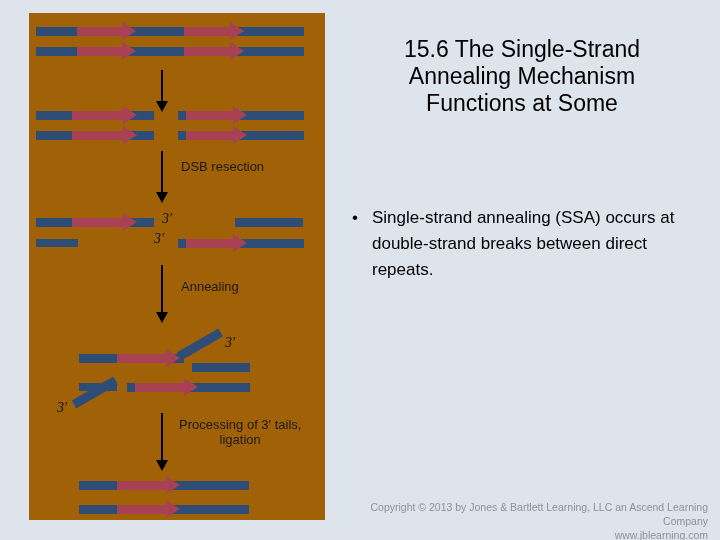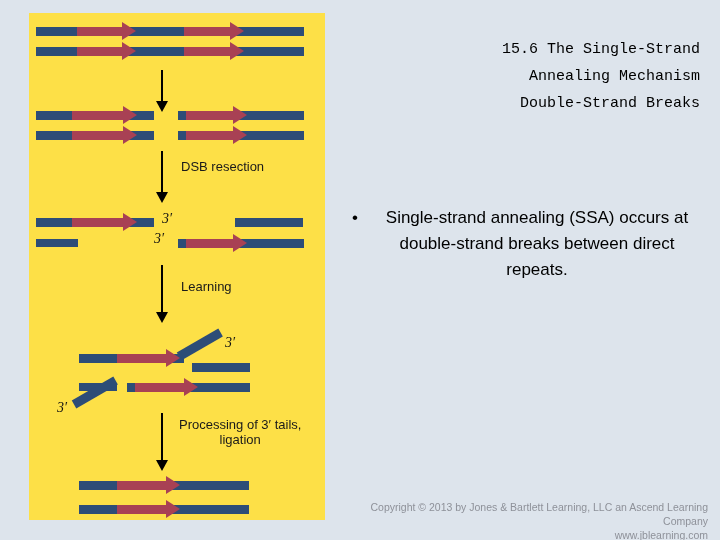--- a/index.html
+++ b/index.html
@@ -16,21 +16,21 @@
     font-family: "Liberation Sans", sans-serif;
   }
 
   
   .figure-panel {
     position: absolute;
     left: 29px;
     top: 13px;
     width: 296px;
     height: 507px;
-    background: #fde047;
+    background: #a16207;
   }
   .fig-stage { position: absolute; left: 0; top: 0; width: 100%; }
 
   
   .strand {
     position: absolute;
     height: 9px;
     background: #2d4d77;
   }
   .strand-thin {
@@ -91,23 +91,23 @@
     font-size: 14px;
     color: #111;
   }
 
   
   .title {
     position: absolute;
     left: 344px;
     top: 36px;
     width: 356px;
-    text-align: right;
-    font-family: Liberation Mono, monospace;
-    font-size: 15px;
+    text-align: center;
+    font-family: Liberation Sans, sans-serif;
+    font-size: 23px;
     line-height: 27px;
     color: #000000;
   }
   .bullet-block {
     position: absolute;
     left: 352px;
     top: 205px;
     width: 350px;
   }
   .bullet-row {
@@ -121,21 +121,20 @@
     width: 20px;
     flex: 0 0 20px;
     text-align: left;
   }
   .bullet-text {
     font-family: "Liberation Sans", sans-serif;
     font-size: 17px;
     line-height: 26px;
     color: #000000;
     flex: 1;
-    text-align: center;
   }
   .fig-caption {
     position: absolute;
     left: 336px;
     top: 436px;
     width: 368px;
     text-align: center;
     font-family: "Liberation Sans", sans-serif;
     font-weight: bold;
     font-size: 12.5px;
@@ -196,21 +195,21 @@
       <div class="prime-label" style="left:133px; top:198px;">3′</div>
       <div class="strand" style="left:206px; top:205px; width:68px;"></div>
 
       <div class="strand-thin" style="left:7px; top:226px; width:42px;"></div>
       <div class="prime-label" style="left:125px; top:218px;">3′</div>
       <div class="strand" style="left:149px; top:226px; width:126px;"></div>
       <div class="repeat" style="left:157px; top:226px; width:48px;"></div>
     </div>
 
     <div class="proc-arrow" style="left:132px; top:252px; height:48px;"></div>
-    <div class="proc-label" style="left:152px; top:266px;">Learning</div>
+    <div class="proc-label" style="left:152px; top:266px;">Annealing</div>
 
     <div class="fig-stage">
 
       <div class="tail" style="left:150px; top:339px; width:48px; transform: rotate(-30deg);"></div>
       <div class="prime-label" style="left:196px; top:322px;">3′</div>
 
       <div class="strand" style="left:50px; top:341px; width:105px;"></div>
       <div class="repeat" style="left:88px; top:341px; width:50px;"></div>
       <div class="strand" style="left:163px; top:350px; width:58px;"></div>
 
@@ -230,21 +229,21 @@
       <div class="strand" style="left:50px; top:468px; width:170px;"></div>
       <div class="repeat" style="left:88px; top:468px; width:50px;"></div>
       <div class="strand" style="left:50px; top:492px; width:170px;"></div>
       <div class="repeat" style="left:88px; top:492px; width:50px;"></div>
     </div>
   </div>
 
   <div class="title">
     <div>15.6  The Single-Strand</div>
     <div>Annealing Mechanism</div>
-    <div>Double-Strand Breaks</div>
+    <div>Functions at Some</div>
   </div>
 
   <div class="bullet-block">
     <div class="bullet-row">
       <span class="bullet-dot">•</span>
       <span class="bullet-text">Single-strand annealing (SSA) occurs at double-strand breaks between direct repeats.</span>
     </div>
   </div>
 
   <div class="fig-caption">

